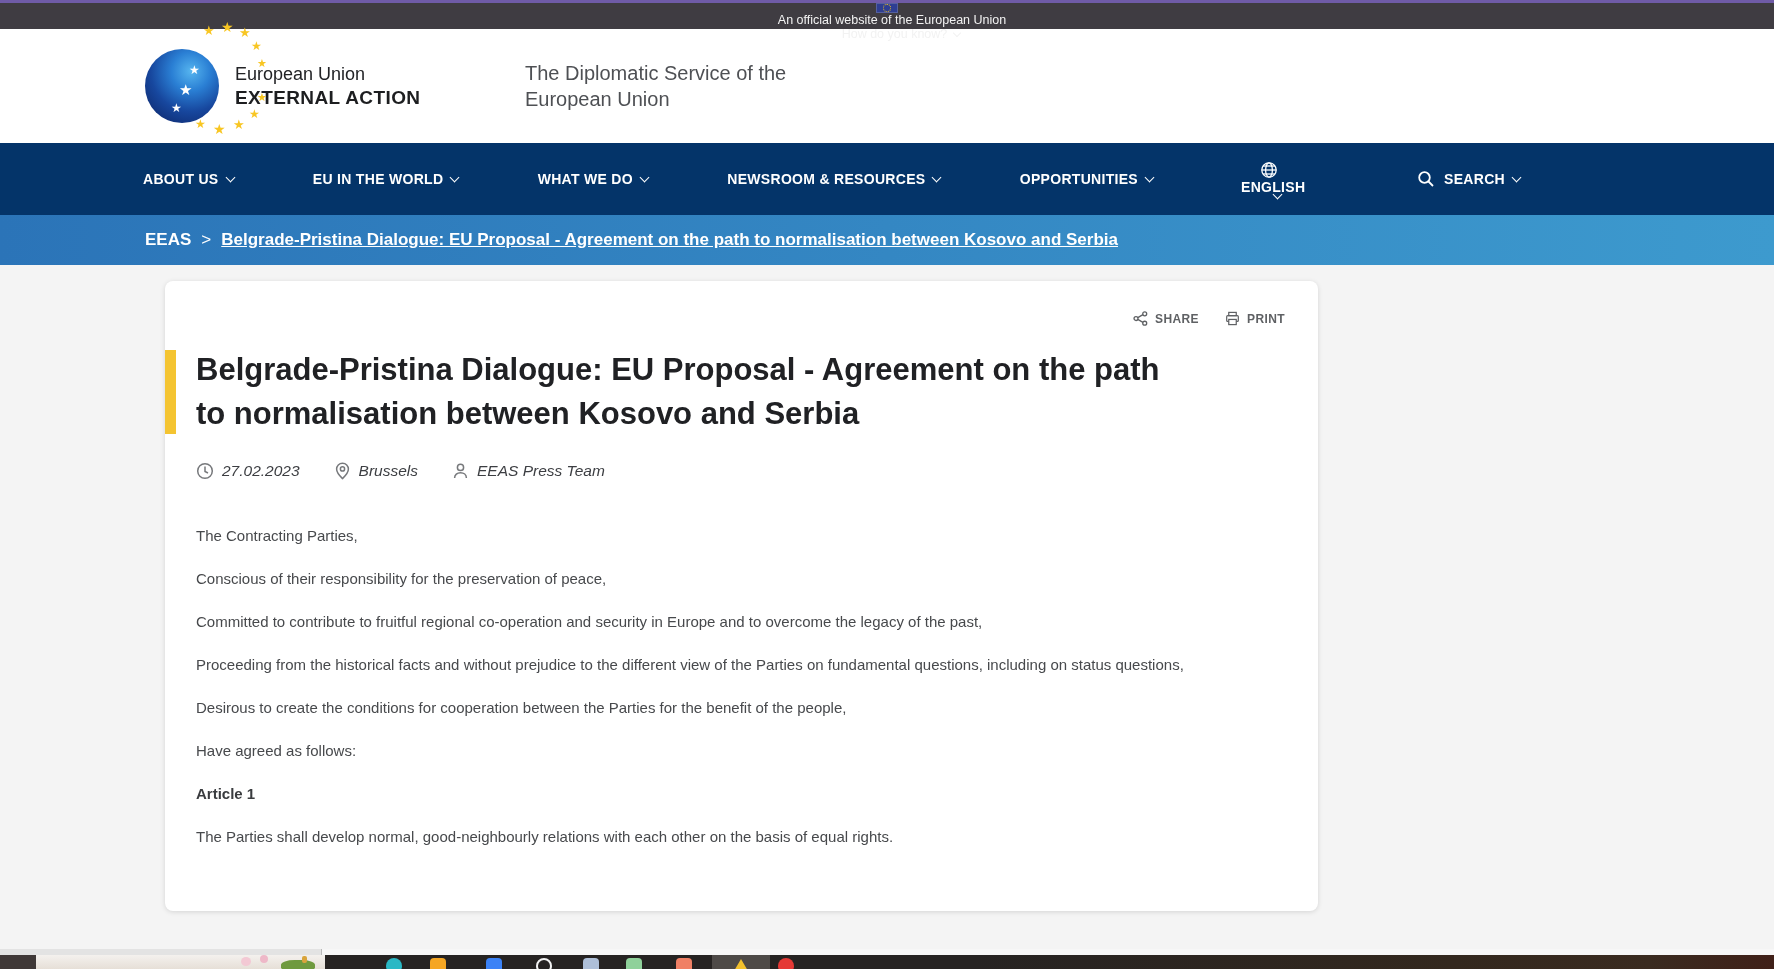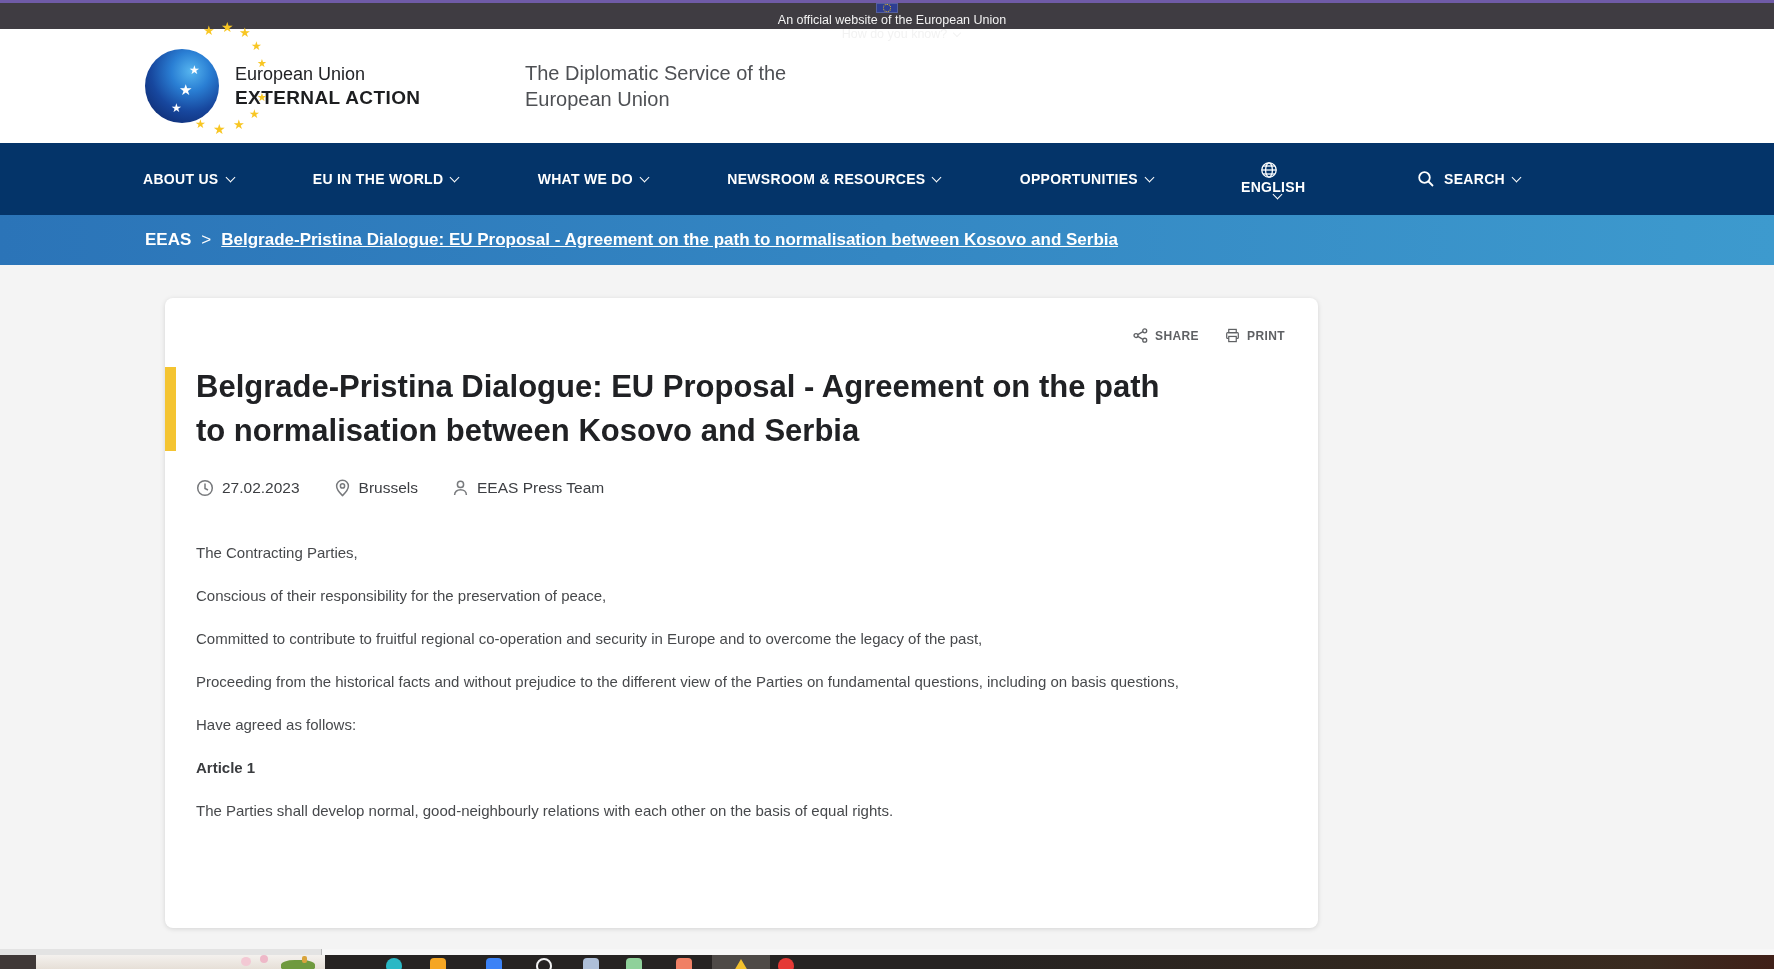--- a/index.html
+++ b/index.html
@@ -42,31 +42,31 @@
   .nav-search .sicon { margin-right:9px; display:flex; }
 
   
   .breadcrumb { height:50px; background:linear-gradient(90deg,#2b74b8 0%, #3d9ace 100%);
     display:flex; align-items:center; padding-left:145px; color:#ffffff; font-size:17px; font-weight:bold; }
   .breadcrumb .sep { margin:0 10px; font-weight:normal; }
   .breadcrumb a { color:#ffffff; text-decoration:underline; cursor:pointer; }
   .breadcrumb .root { cursor:pointer; }
 
   
-  .content-area { padding-top:33px; }
+  .content-area { padding-top:16px; }
   .card { margin-left:165px; width:1153px; background:#ffffff; border-radius:8px;
     box-shadow:0 1px 5px rgba(0,0,0,.13); padding:30px 33px 40px 31px; min-height:630px; }
   .actions { display:flex; justify-content:flex-end; gap:26px; color:#5f6164; }
   .action-btn { display:flex; align-items:center; gap:7px; font-size:12px; font-weight:bold;
     letter-spacing:.4px; cursor:pointer; }
   .title-wrap { position:relative; margin-top:22px; padding-left:0; }
   .accent-bar { position:absolute; left:-31px; top:2px; width:11px; height:84px; background:#f4c431; }
   .article-title { font-size:31px; line-height:44px; font-weight:bold; color:#202124; max-width:1000px; }
   .meta { display:flex; align-items:center; gap:34px; margin-top:26px; color:#3c3e42; font-size:15.5px; }
-  .meta-item { display:flex; align-items:flex-start; gap:8px; }
+  .meta-item { display:flex; align-items:flex-start; gap:8px;font-style:italic; }
   .meta-item svg { flex:none; }
   .body-text { margin-top:42px; color:#47494c; font-size:15px; line-height:27px; max-width:1085px; }
   .body-text p { margin-bottom:16px; }
   .body-text p.bold { font-weight:bold; color:#3a3c3f; }
 
   
   .hscroll { position:absolute; left:0; bottom:0; width:100%; height:6px; background:#f7f7f7; }
   .hscroll .thumb { width:322px; height:100%; background:#e3e3e3; border-right:1px solid #b9b9b9; }
 
   
@@ -232,21 +232,22 @@
               <path d="M2.6 16 c0-3.3 2.6-5.2 5.9-5.2 s5.9 1.9 5.9 5.2"></path>
           </svg>
           <span>EEAS Press Team</span>
         </span>
       </div>
 
       <div class="body-text">
         <p>The Contracting Parties,</p>
         <p>Conscious of their responsibility for the preservation of peace,</p>
         <p>Committed to contribute to fruitful regional co-operation and security in Europe and to overcome the legacy of the past,</p>
-        <p>Proceeding from the historical facts and without prejudice to the different view of the Parties on fundamental questions, including on basis questions,</p>
+        <p>Proceeding from the historical facts and without prejudice to the different view of the Parties on fundamental questions, including on status questions,</p>
+        <p>Desirous to create the conditions for cooperation between the Parties for the benefit of the people,</p>
         <p>Have agreed as follows:</p>
         <p class="bold">Article 1</p>
         <p>The Parties shall develop normal, good-neighbourly relations with each other on the basis of equal rights.</p>
       </div>
 
     </article>
   </main>
 
   <div class="hscroll">
     <div class="thumb"></div>

